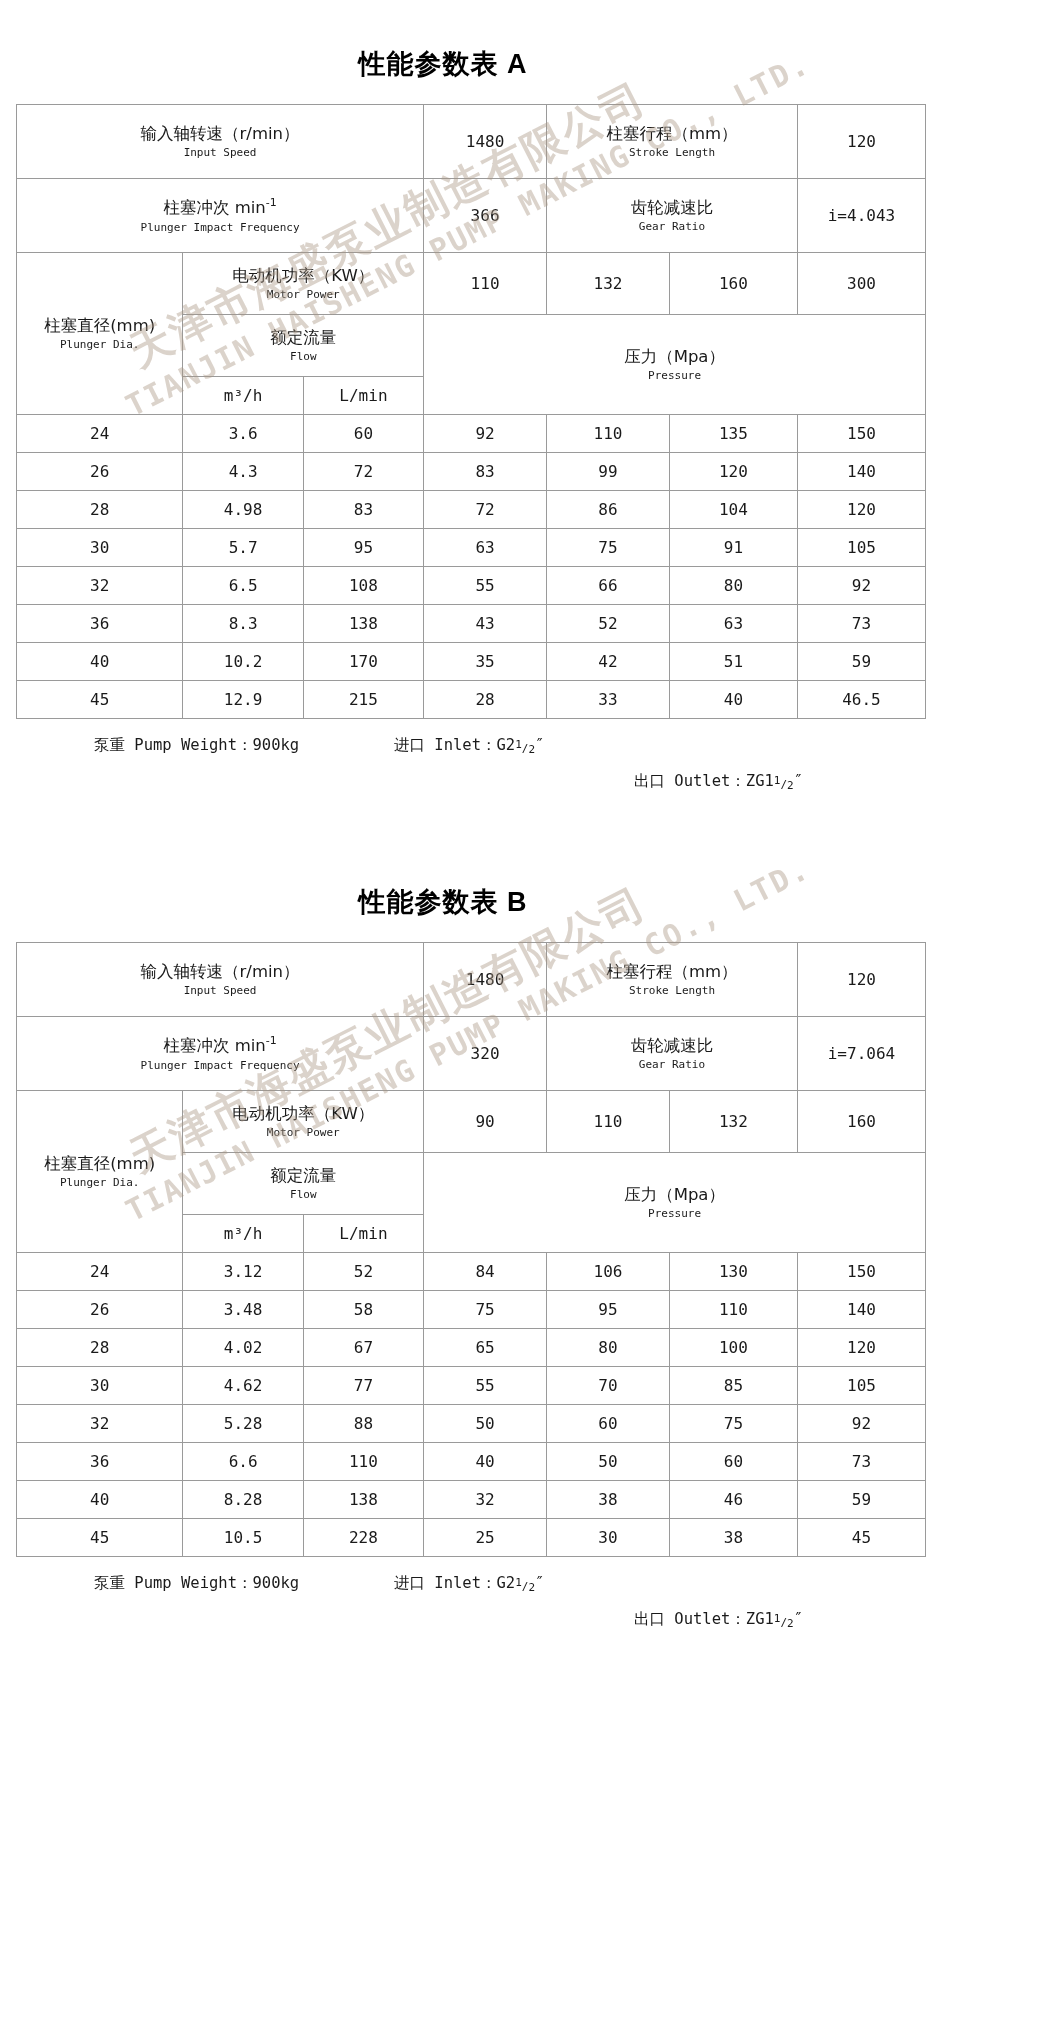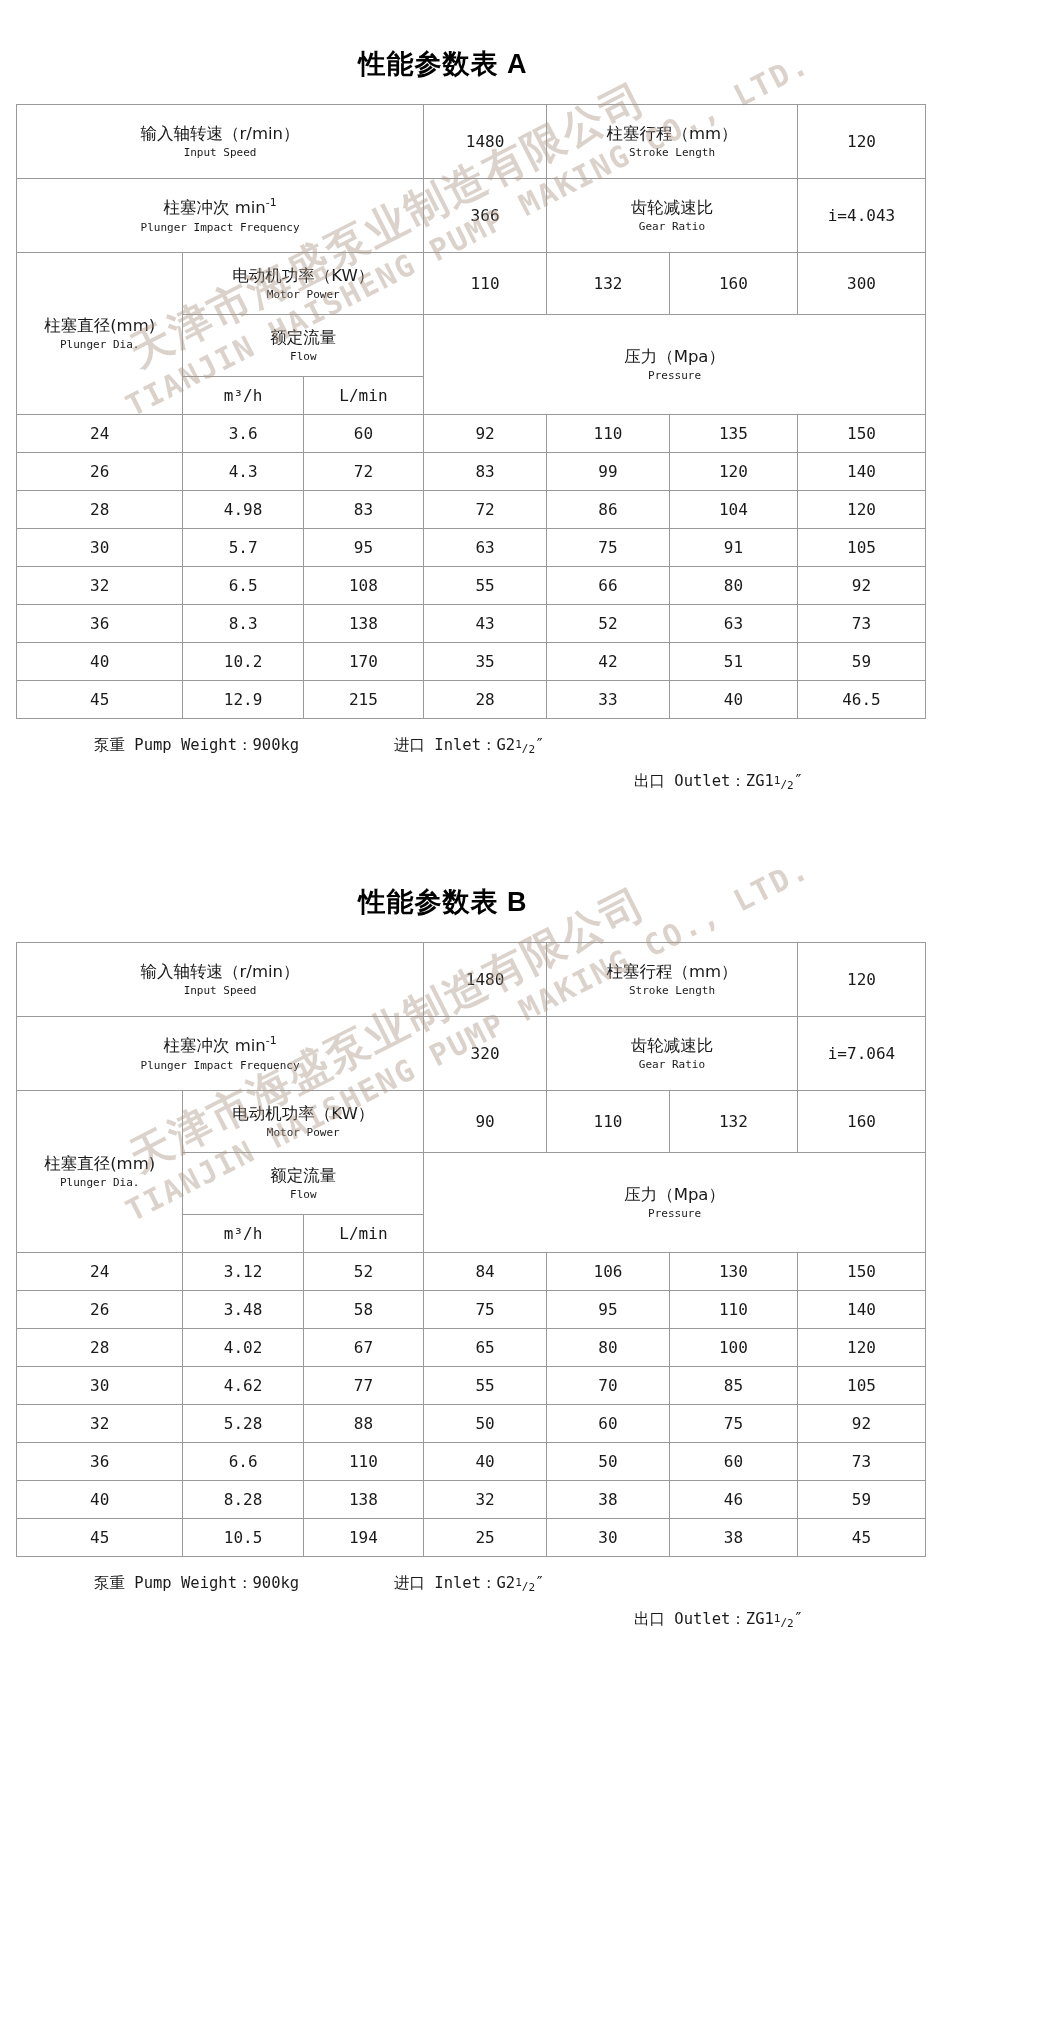--- a/index.html
+++ b/index.html
@@ -404,21 +404,21 @@
           <td class="h-row num">8.28</td>
           <td class="h-row num">138</td>
           <td class="h-row num">32</td>
           <td class="h-row num">38</td>
           <td class="h-row num">46</td>
           <td class="h-row num">59</td>
         </tr>
         <tr>
           <td class="h-row num">45</td>
           <td class="h-row num">10.5</td>
-          <td class="h-row num">194</td>
+          <td class="h-row num">228</td>
           <td class="h-row num">25</td>
           <td class="h-row num">30</td>
           <td class="h-row num">38</td>
           <td class="h-row num">45</td>
         </tr>
       </tbody>
     </table>
 
     <div class="footer-line">
       <span class="f1">泵重 Pump Weight：900kg</span>

